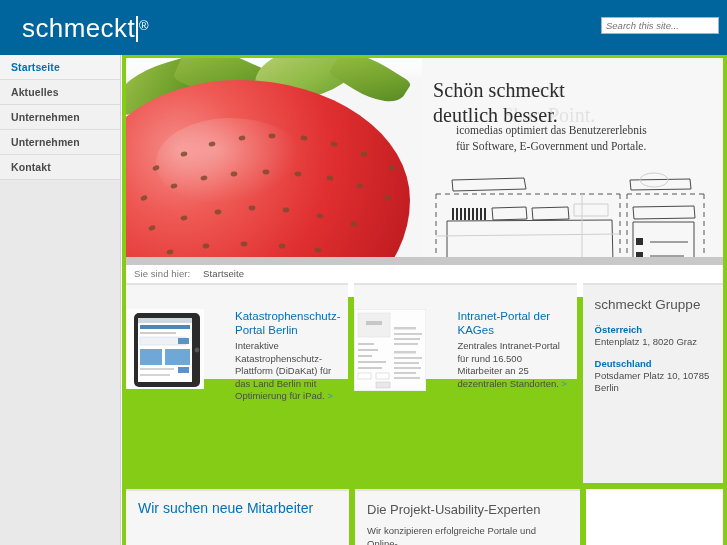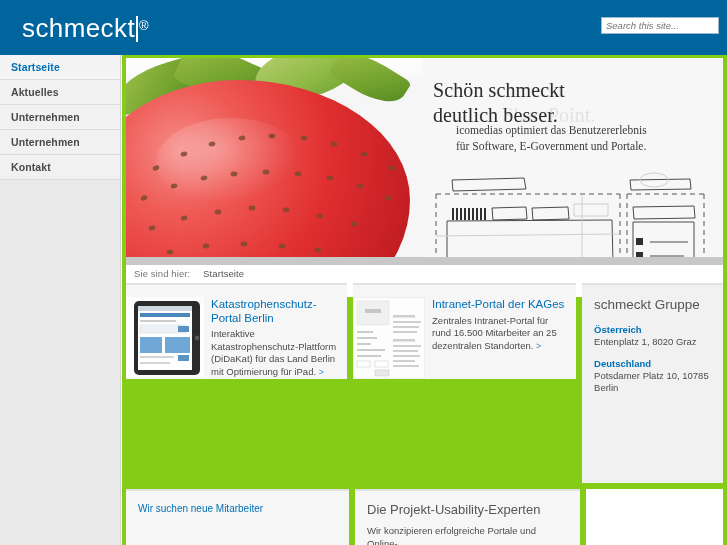--- a/index.html
+++ b/index.html
@@ -183,22 +183,23 @@
   .breadcrumb .crumb-label { color: #777777; }
   .breadcrumb .crumb-link { color: #555555; margin-left: 10px; cursor: pointer; }
 
   
   .grid { position: absolute; left: 4px; top: 228px; width: 597px; }
   .row { display: flex; gap: 6px; margin-bottom: 6px; }
   .card {
     background: #f6f6f6;
     border-top: 2px solid #e2e2e2;
     display: flex;
-    padding: 12px 8px 8px 0;
+    padding: 24px 8px 8px 0;
     position: relative;
+    gap: 24px;
   }
   .card.c1 { width: 223px; height: 96px; }
   .card.c2 { width: 225px; height: 96px; justify-content: center; }
   .card-side {
     width: 142px; height: 200px;
     background: #f1f1f1;
     border-top: 2px solid #e2e2e2;
     padding: 12px 10px 10px 12px;
   }
   .thumb {
@@ -251,21 +252,21 @@
   .bpanel {
     background: #f6f6f6;
     border-top: 2px solid #e2e2e2;
     padding: 11px 12px 0 12px;
     overflow: hidden;
   }
   .bpanel.b1 { width: 223px; }
   .bpanel.b2 { width: 225px; }
   .bpanel.b3 { width: 137px; background: #ffffff; border-top: none; }
   .bpanel-title { font-size: 13px; color: #555555; margin-bottom: 8px; }
-  .bpanel-link { font-size: 10px; color: #0070b8; line-height: 13px; }
+  .bpanel-link { font-size: 14px; color: #0070b8; line-height: 13px; }
   .bpanel-text { font-size: 9.5px; color: #4c4c4c; line-height: 12.5px; }
 </style>
 </head>
 <body>
 
 <div class="header">
   <div class="logo">
     <span>schmeckt</span><span class="bar"></span><span class="reg">®</span>
   </div>
 

